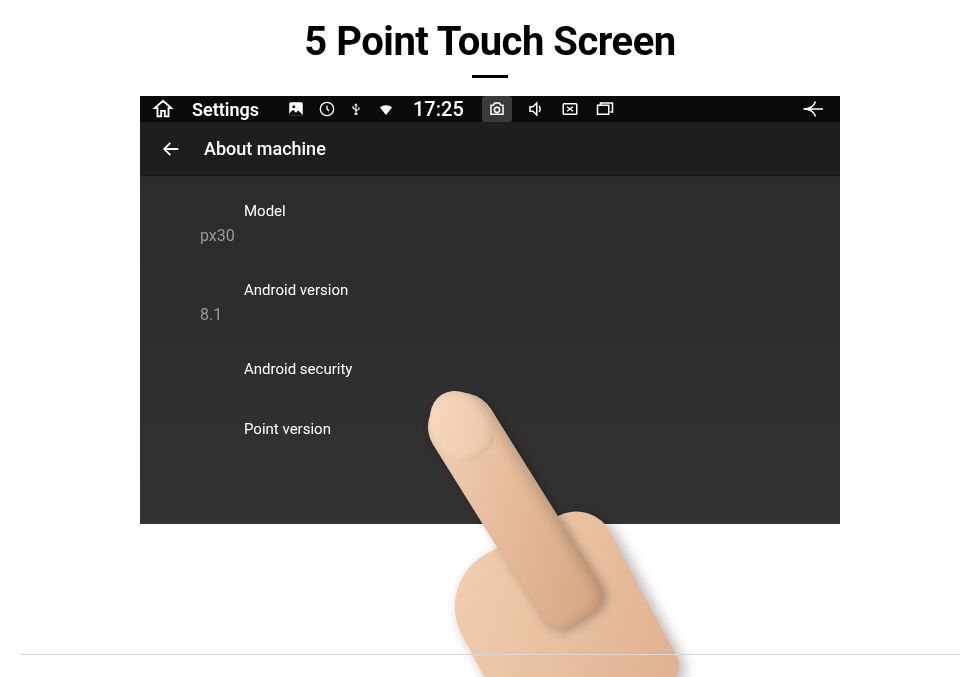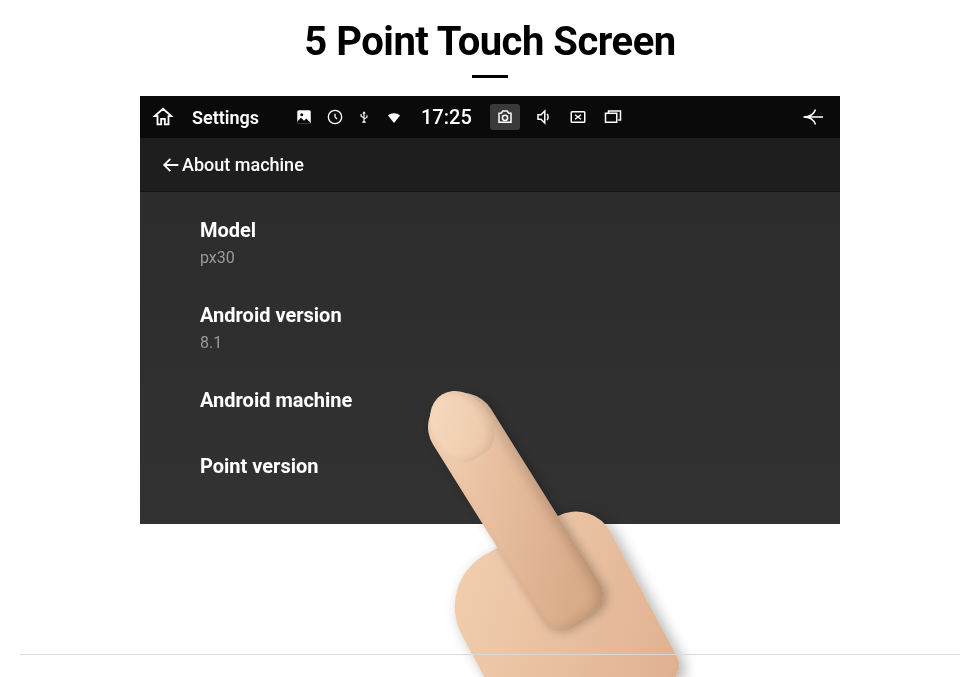--- a/index.html
+++ b/index.html
@@ -39,26 +39,26 @@
     }
     .device-screen {
       width: 700px;
       margin: 0 auto;
       background: linear-gradient(180deg, #2a2a2a 0%, #323232 100%);
       position: relative;
       overflow: hidden;
       height: 428px;
     }
     .status-bar {
-      height: 42px;
+      height: 26px;
       background: #0a0a0a;
       display: flex;
       align-items: center;
       padding: 0 12px;
-      gap: 8px;
+      gap: 0;
     }
     .status-left {
       display: flex;
       align-items: center;
       gap: 18px;
     }
     .status-right {
       display: flex;
       align-items: center;
       gap: 14px;
@@ -98,43 +98,45 @@
       border-radius: 3px;
       padding: 4px 5px;
       display: flex;
       align-items: center;
     }
     .page-header {
       height: 54px;
       display: flex;
       align-items: center;
       padding: 0 20px;
+      gap: 22px;
       border-bottom: 1px solid rgba(0,0,0,0.3);
       background: #1e1e1e;
     }
     .back-arrow {
       color: #fff;
       display: flex;
     }
     .page-title {
       color: #fff;
       font-size: 18px;
       font-weight: 500;
     }
     .settings-list {
       padding: 8px 0 0 60px;
     }
     .setting-item {
       padding: 18px 0;
     }
     .setting-label {
       color: #fff;
-      font-size: 20px;
-      font-weight: 700;
+      font-size: 15px;
+      font-weight: 400;
       margin-bottom: 6px;
+      margin-left: 44px;
     }
     .setting-value {
       color: #9a9a9a;
       font-size: 16px;
       font-weight: 400;
     }
     .bottom-rule {
       position: absolute;
       bottom: 22px;
       left: 20px;
@@ -272,21 +274,21 @@
     <div class="settings-list">
       <div class="setting-item">
         <div class="setting-label">Model</div>
         <div class="setting-value">px30</div>
       </div>
       <div class="setting-item">
         <div class="setting-label">Android version</div>
         <div class="setting-value">8.1</div>
       </div>
       <div class="setting-item">
-        <div class="setting-label">Android machine</div>
+        <div class="setting-label">Android security</div>
       </div>
       <div class="setting-item">
         <div class="setting-label">Point version</div>
       </div>
     </div>
   </div>
 </div>
 
 <div class="finger">
   <div class="hand-base"></div>

